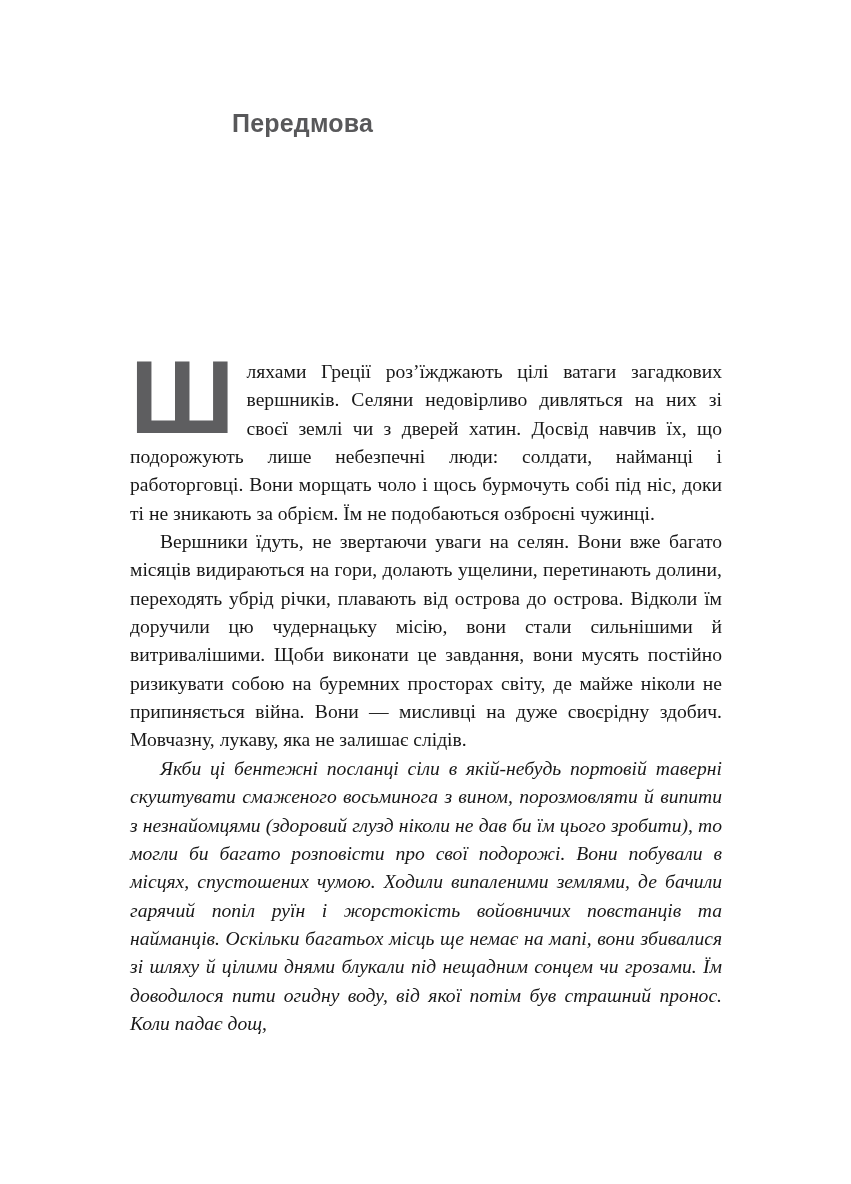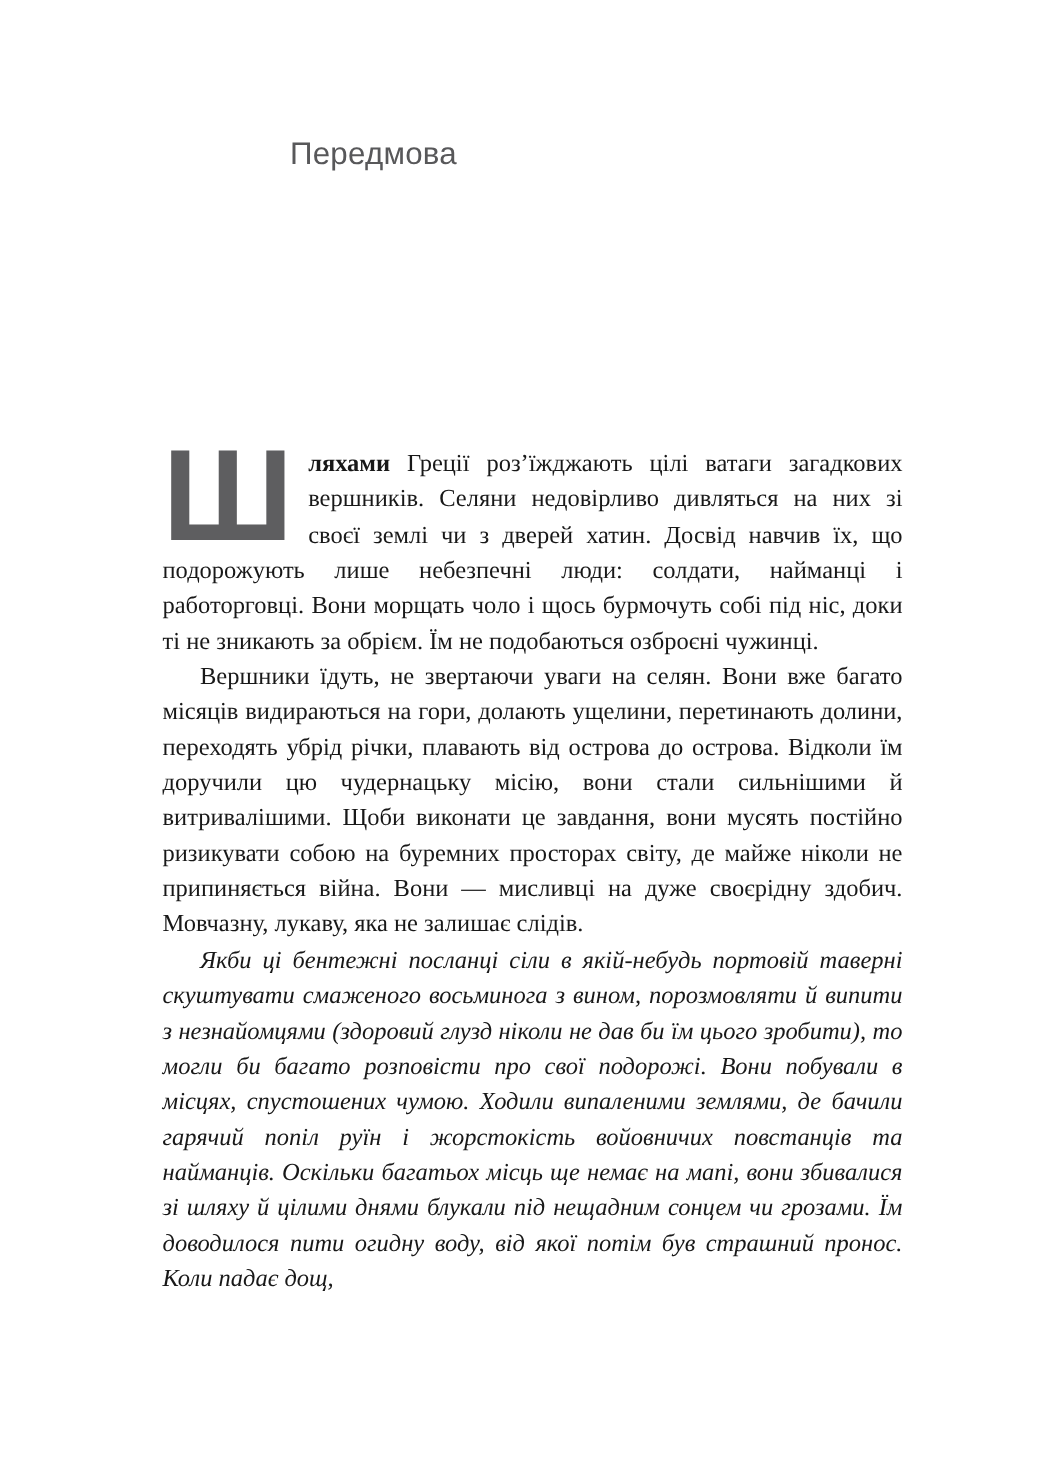--- a/index.html
+++ b/index.html
@@ -21,21 +21,21 @@
   }
 
   
   .chapter-title {
     position: absolute;
     left: 232px;
     top: 110px;
     margin: 0;
     font-family: "Liberation Sans", "DejaVu Sans", sans-serif;
     font-size: 25px;
-    font-weight: normal;
+    font-weight: bold;
     color: #58585a;
     letter-spacing: 0.2px;
     line-height: 1.1;
     white-space: nowrap;
   }
 
   
   .text-block {
     position: absolute;
     left: 130px;
@@ -69,21 +69,21 @@
     line-height: 0.74;
     color: #5e5e60;
     margin: 0 12px 0 0;
     padding: 0;
     height: 78px;
     overflow: hidden;
     transform: translateY(1px);
   }
 
   .lead-bold {
-    font-weight: bold;
+    font-weight: normal;
   }
 
   
   .text-block p:last-of-type {
     text-align: justify;
     font-style: italic;
   }
 </style>
 </head>
 <body>

